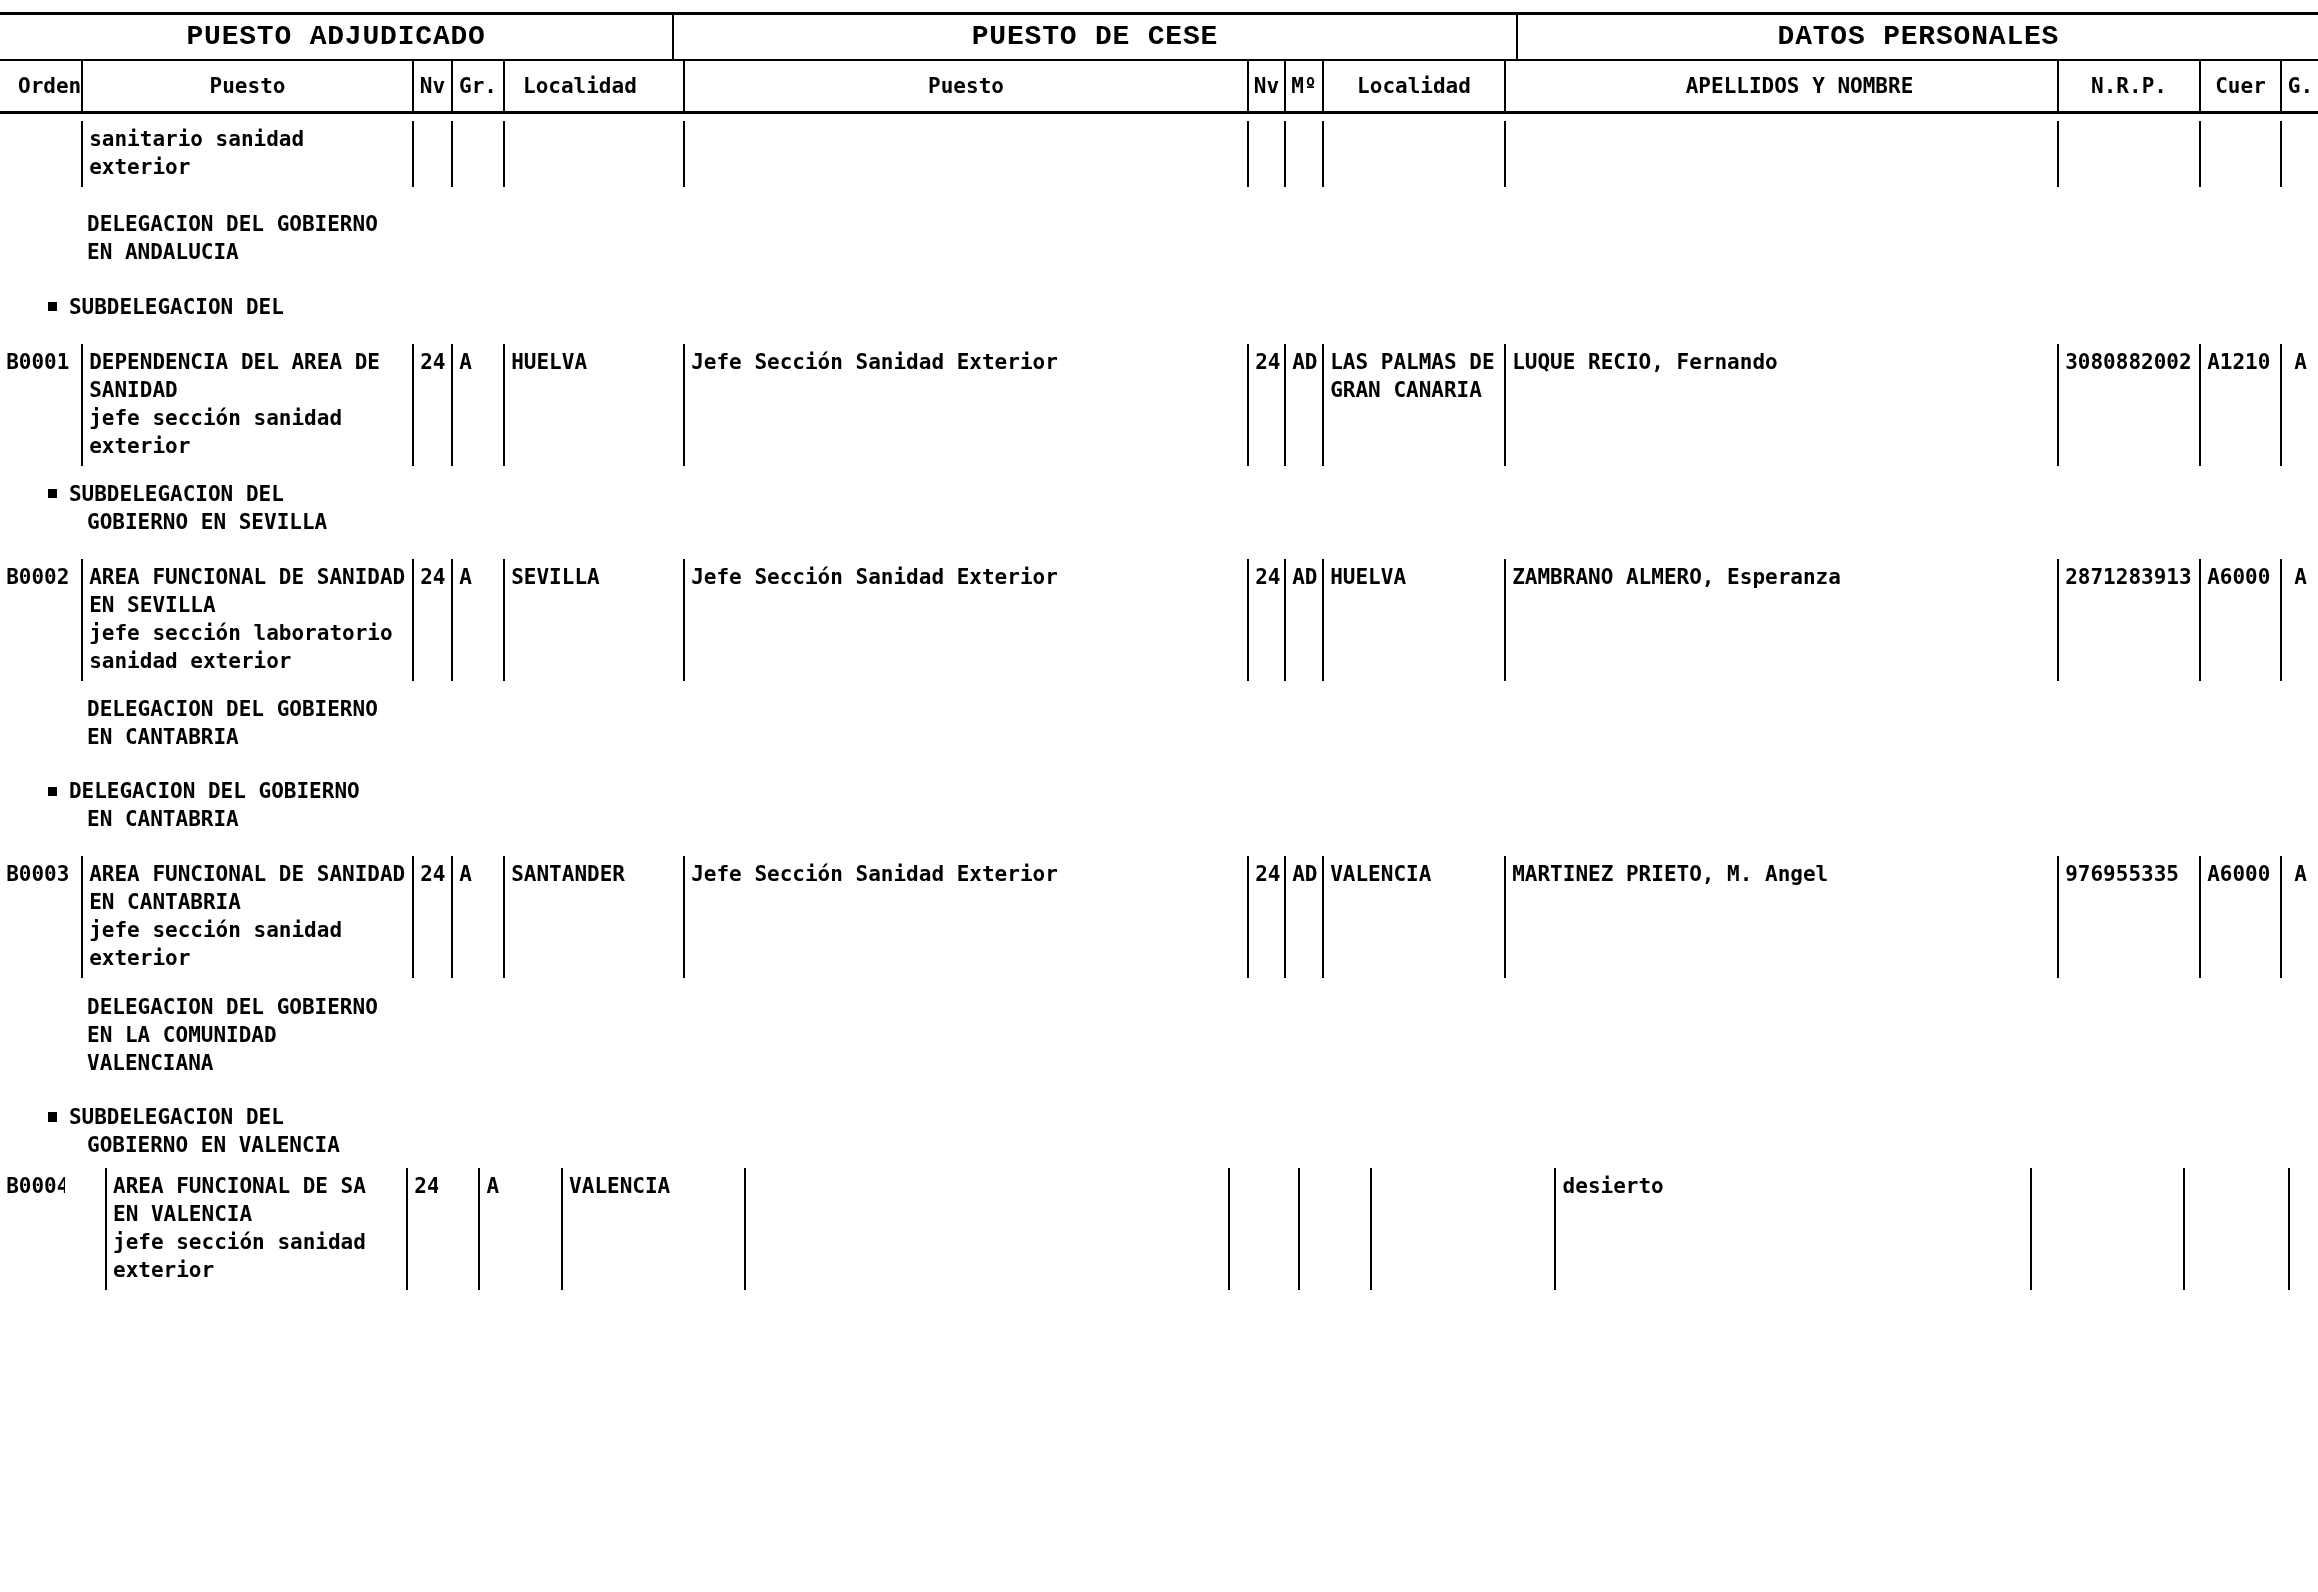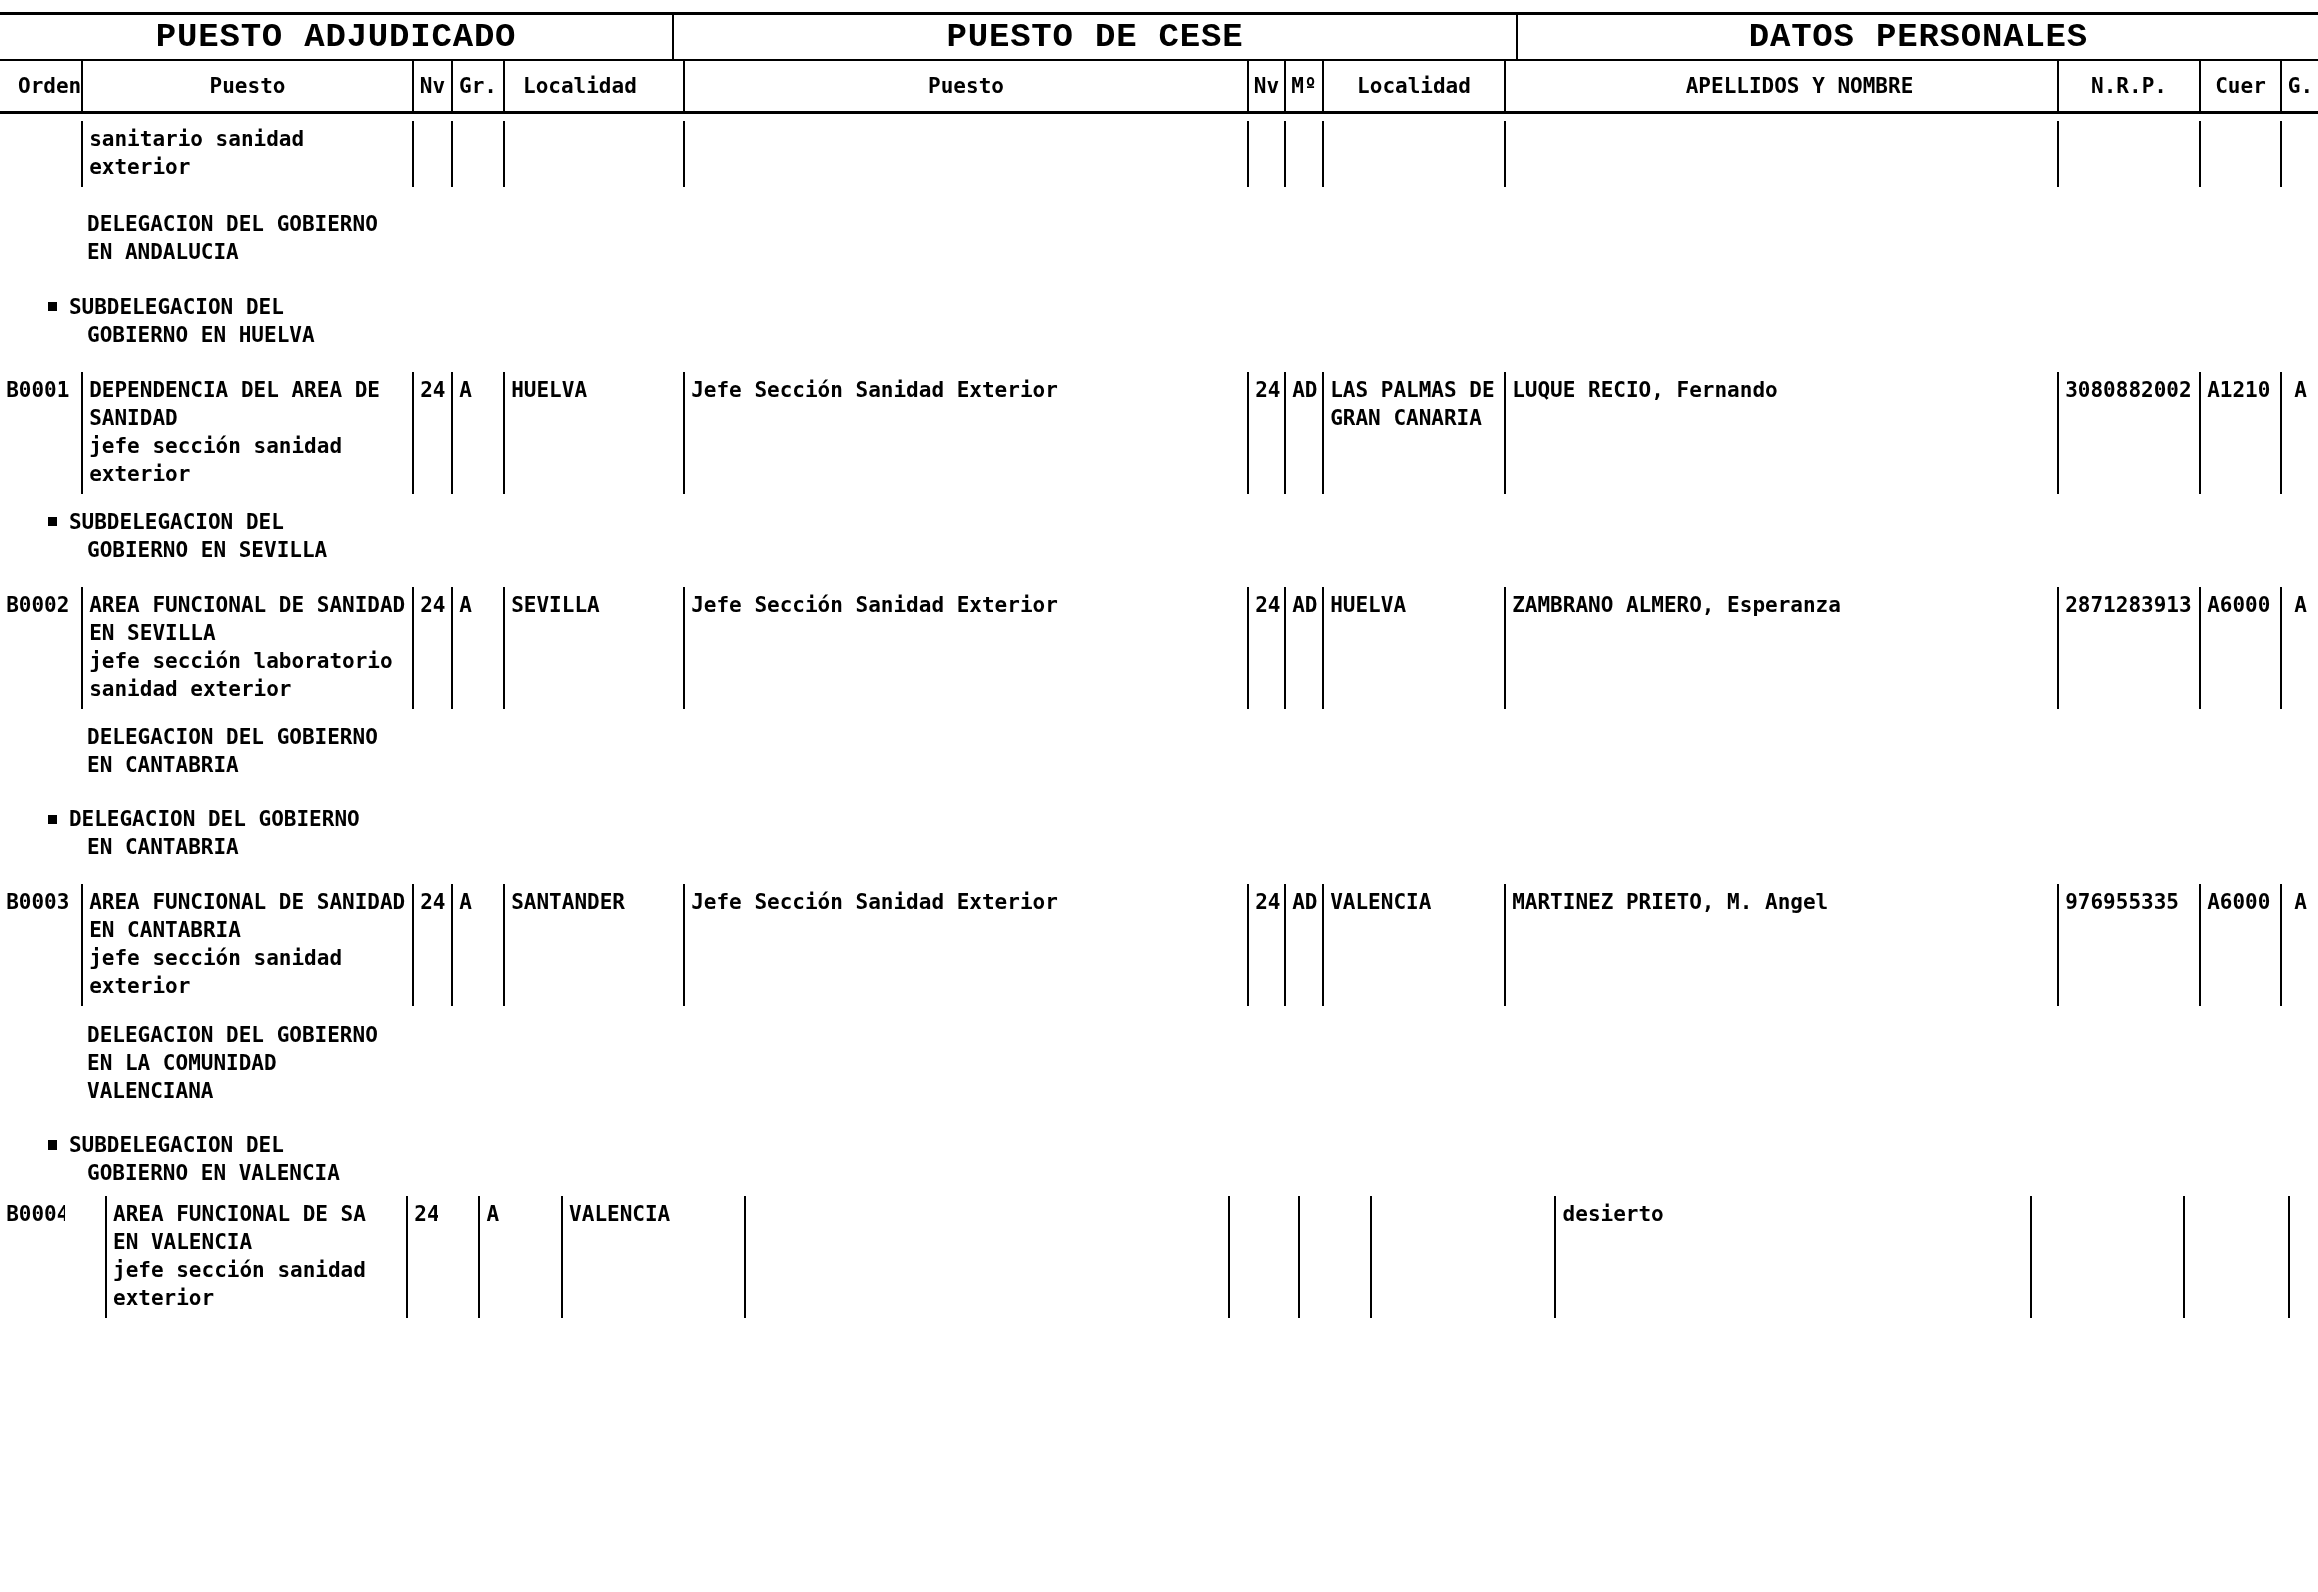--- a/index.html
+++ b/index.html
@@ -17,21 +17,21 @@
   }
   
   .titles{
     display:flex;
     border-top:3.9px solid #000;
     border-bottom:2.3px solid #000;
     height:49px;
     align-items:center;
     text-align:center;
     font-family:"Liberation Mono", monospace;
-    font-size:34px;
+    font-size:28px;
     font-weight:bold;
     letter-spacing:0.8px;
     box-sizing:border-box;
   }
   .t{box-sizing:border-box;height:100%;display:flex;align-items:center;justify-content:center;}
   .t1{width:682px;}
   .t2{width:856px;border-left:2.3px solid #000;}
   .t3{width:815px;border-left:2.3px solid #000;}
   .cols{
     display:flex;
@@ -153,21 +153,20 @@
       </div>
   </div>
 
   <div class="heading" style="margin-top:22.4px;">
     <div class="hl">DELEGACION DEL GOBIERNO</div>
     <div class="hl">EN ANDALUCIA</div>
   </div>
 
   <div class="heading" style="margin-top:27px;">
     <div class="hl hb"><span class="sq"></span><span>SUBDELEGACION DEL</span></div>
-    <div class="hl">GOBIERNO EN HUELVA</div>
   </div>
 
   <div class="trow h4" style="margin-top:23px;">
     <div class="c nb wo">
         <div class="ln">B0001</div>
       </div>
     <div class="c wp1">
       <div class="ln">DEPENDENCIA DEL AREA DE</div>
       <div class="ln">SANIDAD</div>
       <div class="ln">jefe sección sanidad</div>

